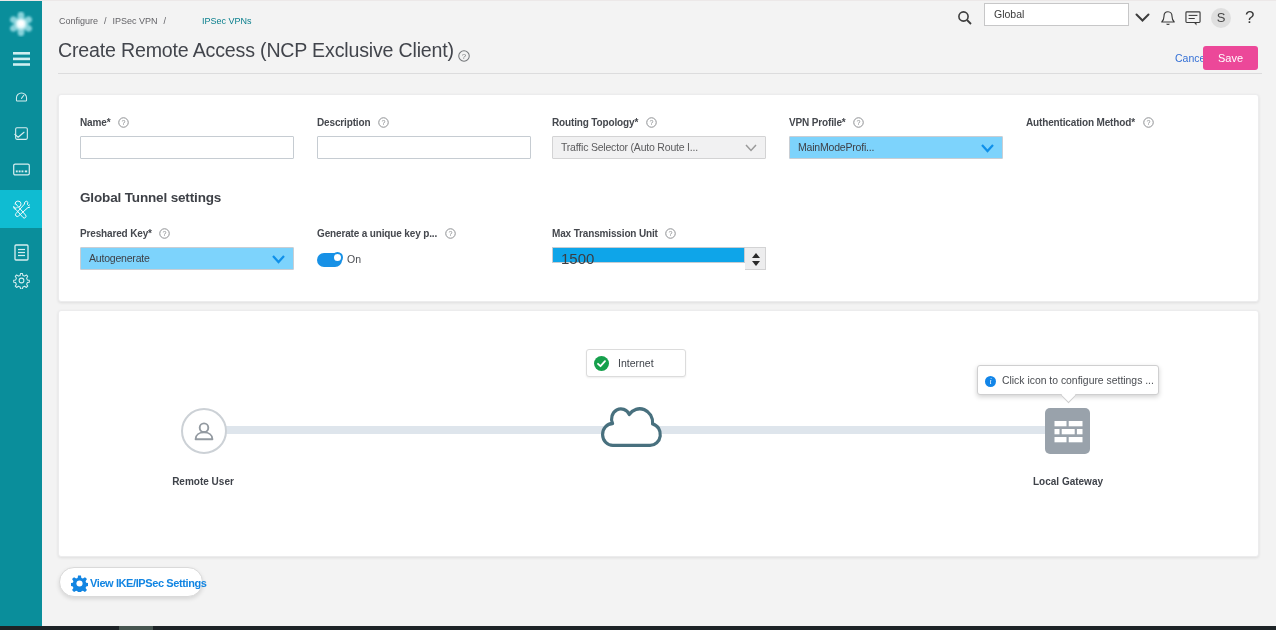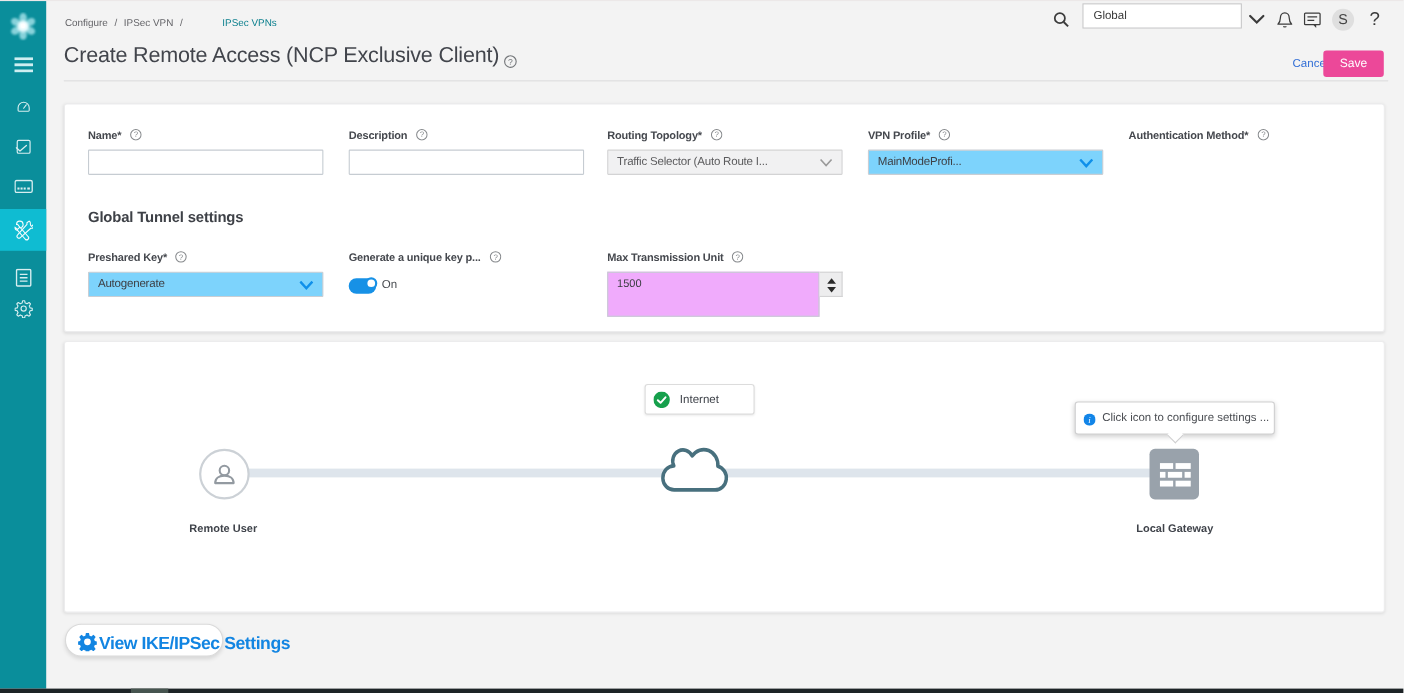--- a/index.html
+++ b/index.html
@@ -39,21 +39,21 @@
 .sel svg { position:absolute; right:8px; top:7px; }
 #gts { position:absolute; left:21px; top:95px; font-size:13.5px; letter-spacing:-0.15px; font-weight:bold; color:#3e4147; }
 
 
 #tgl { position:absolute; left:258px; top:158px; width:25px; height:14px; background:#1791e6; border-radius:7px; }
 #tgl .knob { position:absolute; right:-1px; top:-1px; width:11px; height:11px; background:#fff; border:2px solid #1791e6; border-radius:50%; }
 #tgl-on { position:absolute; left:288px; top:158px; font-size:10.5px; color:#4a4d52; }
 
 
 #mtu { position:absolute; left:493px; top:152px; width:214px; height:23px; }
-#mtu .box { position:absolute; left:0; top:0; width:193px; height:41px; border:1px solid #c6ccd2; background:#f0abfc; font-size:10px; color:#3a3d42; line-height:21px; padding-left:8px; }
+#mtu .box { position:absolute; left:0; top:0; width:193px; height:16px; border:1px solid #c6ccd2; background:#0ea5e9; font-size:15px; color:#3a3d42; line-height:21px; padding-left:8px; }
 #mtu .spin { position:absolute; left:193px; top:0; width:21px; height:23px; background:#ededee; border:1px solid #d3d3d4; border-left:none; }
 #mtu .up { position:absolute; left:7px; top:5px; width:0; height:0; border-left:4px solid transparent; border-right:4px solid transparent; border-bottom:5px solid #2a2a2a; }
 #mtu .dn { position:absolute; left:7px; top:13px; width:0; height:0; border-left:4px solid transparent; border-right:4px solid transparent; border-top:5px solid #2a2a2a; }
 
 
 #dline { position:absolute; left:145px; top:115px; width:864px; height:8px; background:#dee5ec; }
 #ucircle { position:absolute; left:122px; top:97px; width:46px; height:46px; border:2px solid #ccd1d6; border-radius:50%; background:#fff; }
 #rulabel { position:absolute; left:74px; top:165px; width:140px; text-align:center; font-size:10px; font-weight:bold; color:#3f434a; }
 #lglabel { position:absolute; left:939px; top:165px; width:140px; text-align:center; font-size:10px; font-weight:bold; color:#3f434a; }
 #cloud { position:absolute; left:541px; top:91px; }
@@ -62,21 +62,21 @@
 #ibadge .gc { position:absolute; left:7px; top:6px; width:15px; height:15px; }
 #ibadge .tx { position:absolute; left:31px; top:7px; font-size:10.5px; color:#3f434a; }
 #tip { position:absolute; left:918px; top:54px; width:182px; height:30px; background:#fff; border:1px solid #cfcfd0; border-radius:3px; box-shadow:0 2px 5px rgba(0,0,0,.18); }
 #tip .arrow { position:absolute; left:85px; top:24px; width:11px; height:11px; background:#fff; border-right:1px solid #cfcfd0; border-bottom:1px solid #cfcfd0; transform:rotate(45deg); }
 #tip .ic { position:absolute; left:7px; top:10px; }
 #tip .tx { position:absolute; left:24px; top:9px; font-size:10.4px; color:#4a4d52; white-space:nowrap; }
 
 
 #ike { position:absolute; left:59px; top:567px; width:144px; height:30px; background:#fff; border:1px solid #dadada; border-radius:15px; box-shadow:0 2px 4px rgba(0,0,0,.12); }
 #ike svg { position:absolute; left:11px; top:7px; }
-#ike .tx { position:absolute; left:30px; top:9px; font-size:16px; letter-spacing:-0.4px; font-weight:bold; color:#1285e2; white-space:nowrap; }
+#ike .tx { position:absolute; left:30px; top:9px; font-size:11px; letter-spacing:-0.4px; font-weight:bold; color:#1285e2; white-space:nowrap; }
 
 
 #globalbox { position:absolute; left:984px; top:3px; width:145px; height:23px; background:#fff; border:1px solid #c7c7c8; font-size:10.5px; color:#3a3a3a; line-height:21px; padding-left:9px; }
 .tbicon { position:absolute; }
 #avatar { position:absolute; left:1211px; top:8px; width:20px; height:20px; border-radius:50%; background:#dfdfdf; text-align:center; font-size:13px; line-height:20px; color:#474747; }
 #qmark { position:absolute; left:1245px; top:8px; font-size:17px; color:#3a3a3a; }
 </style>
 </head>
 <body>
 

